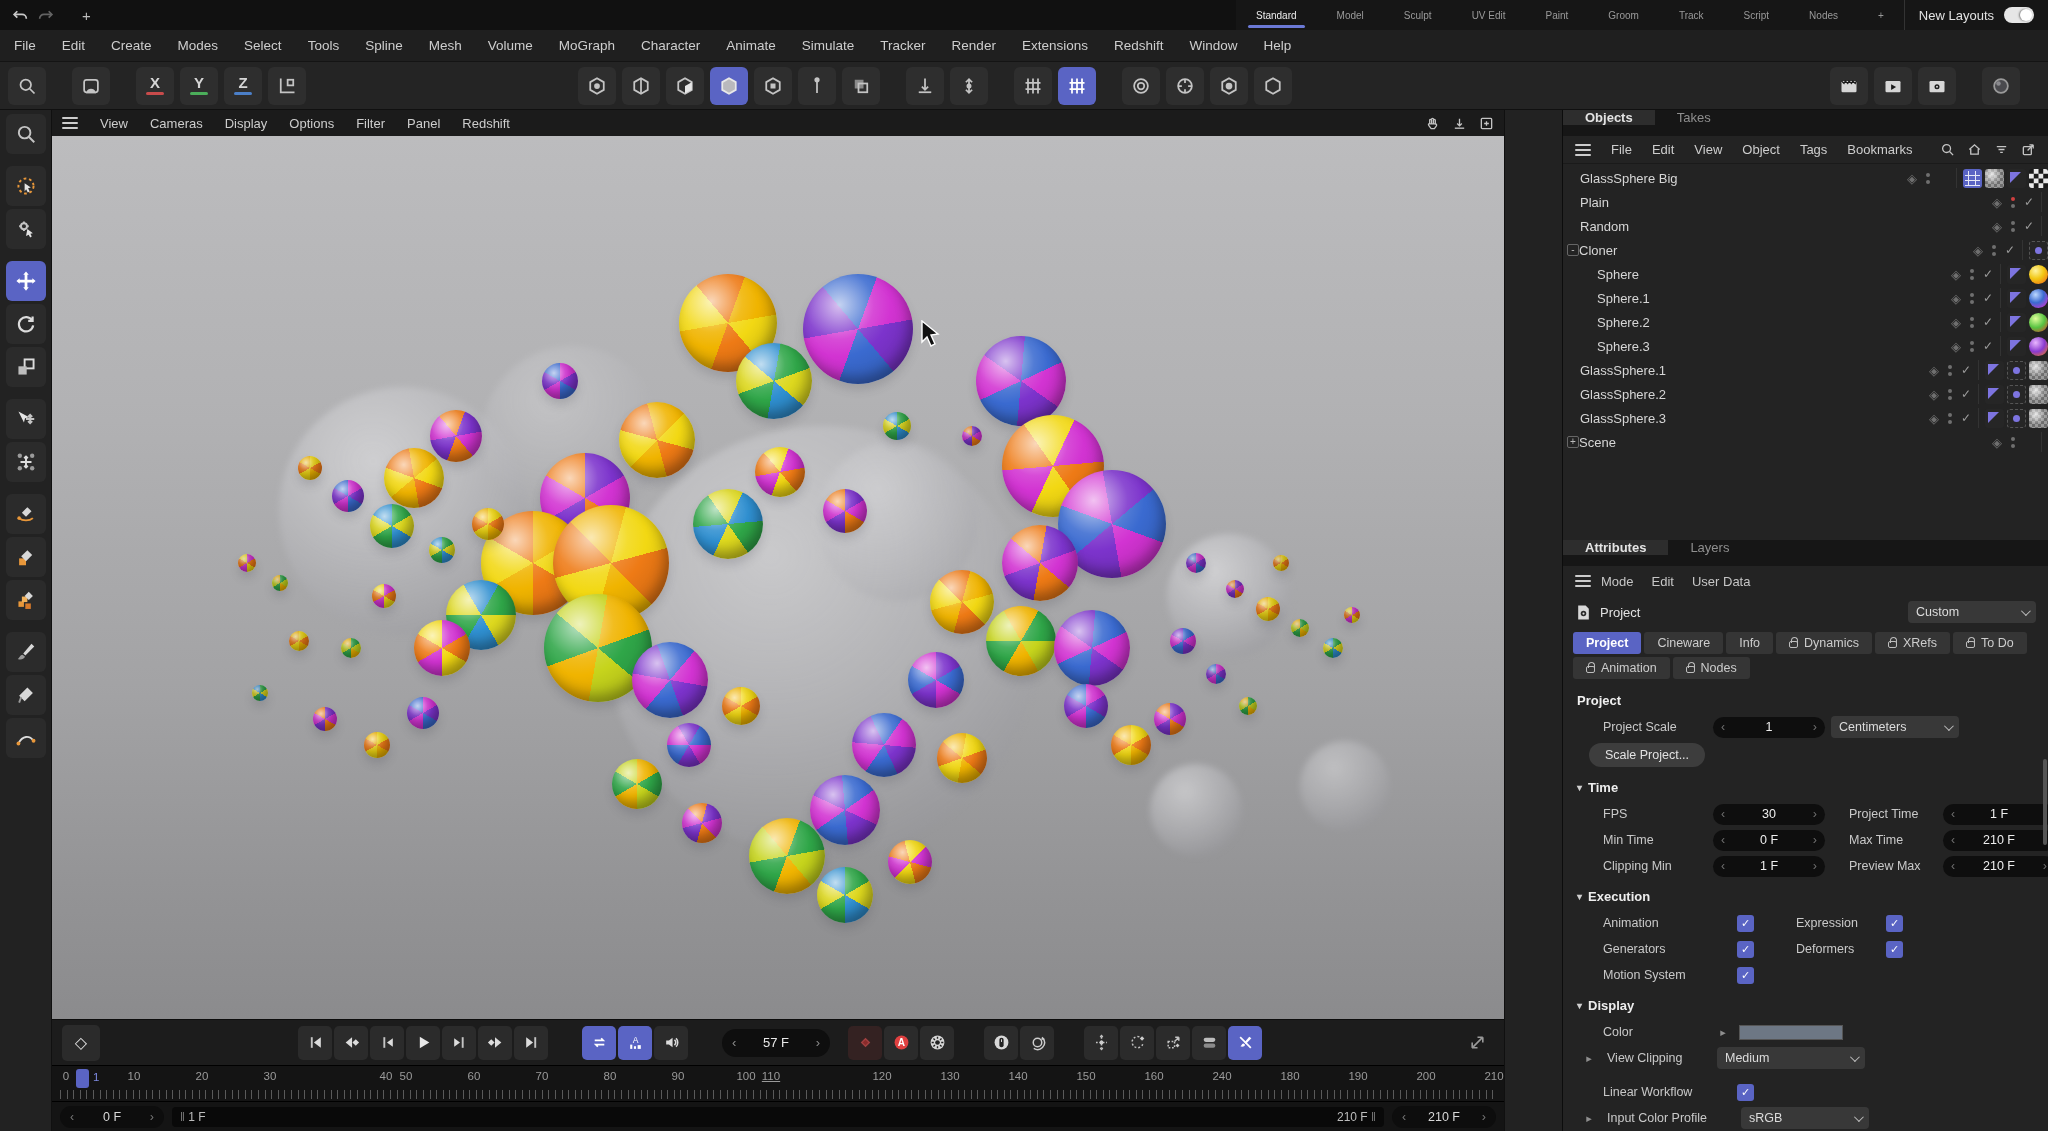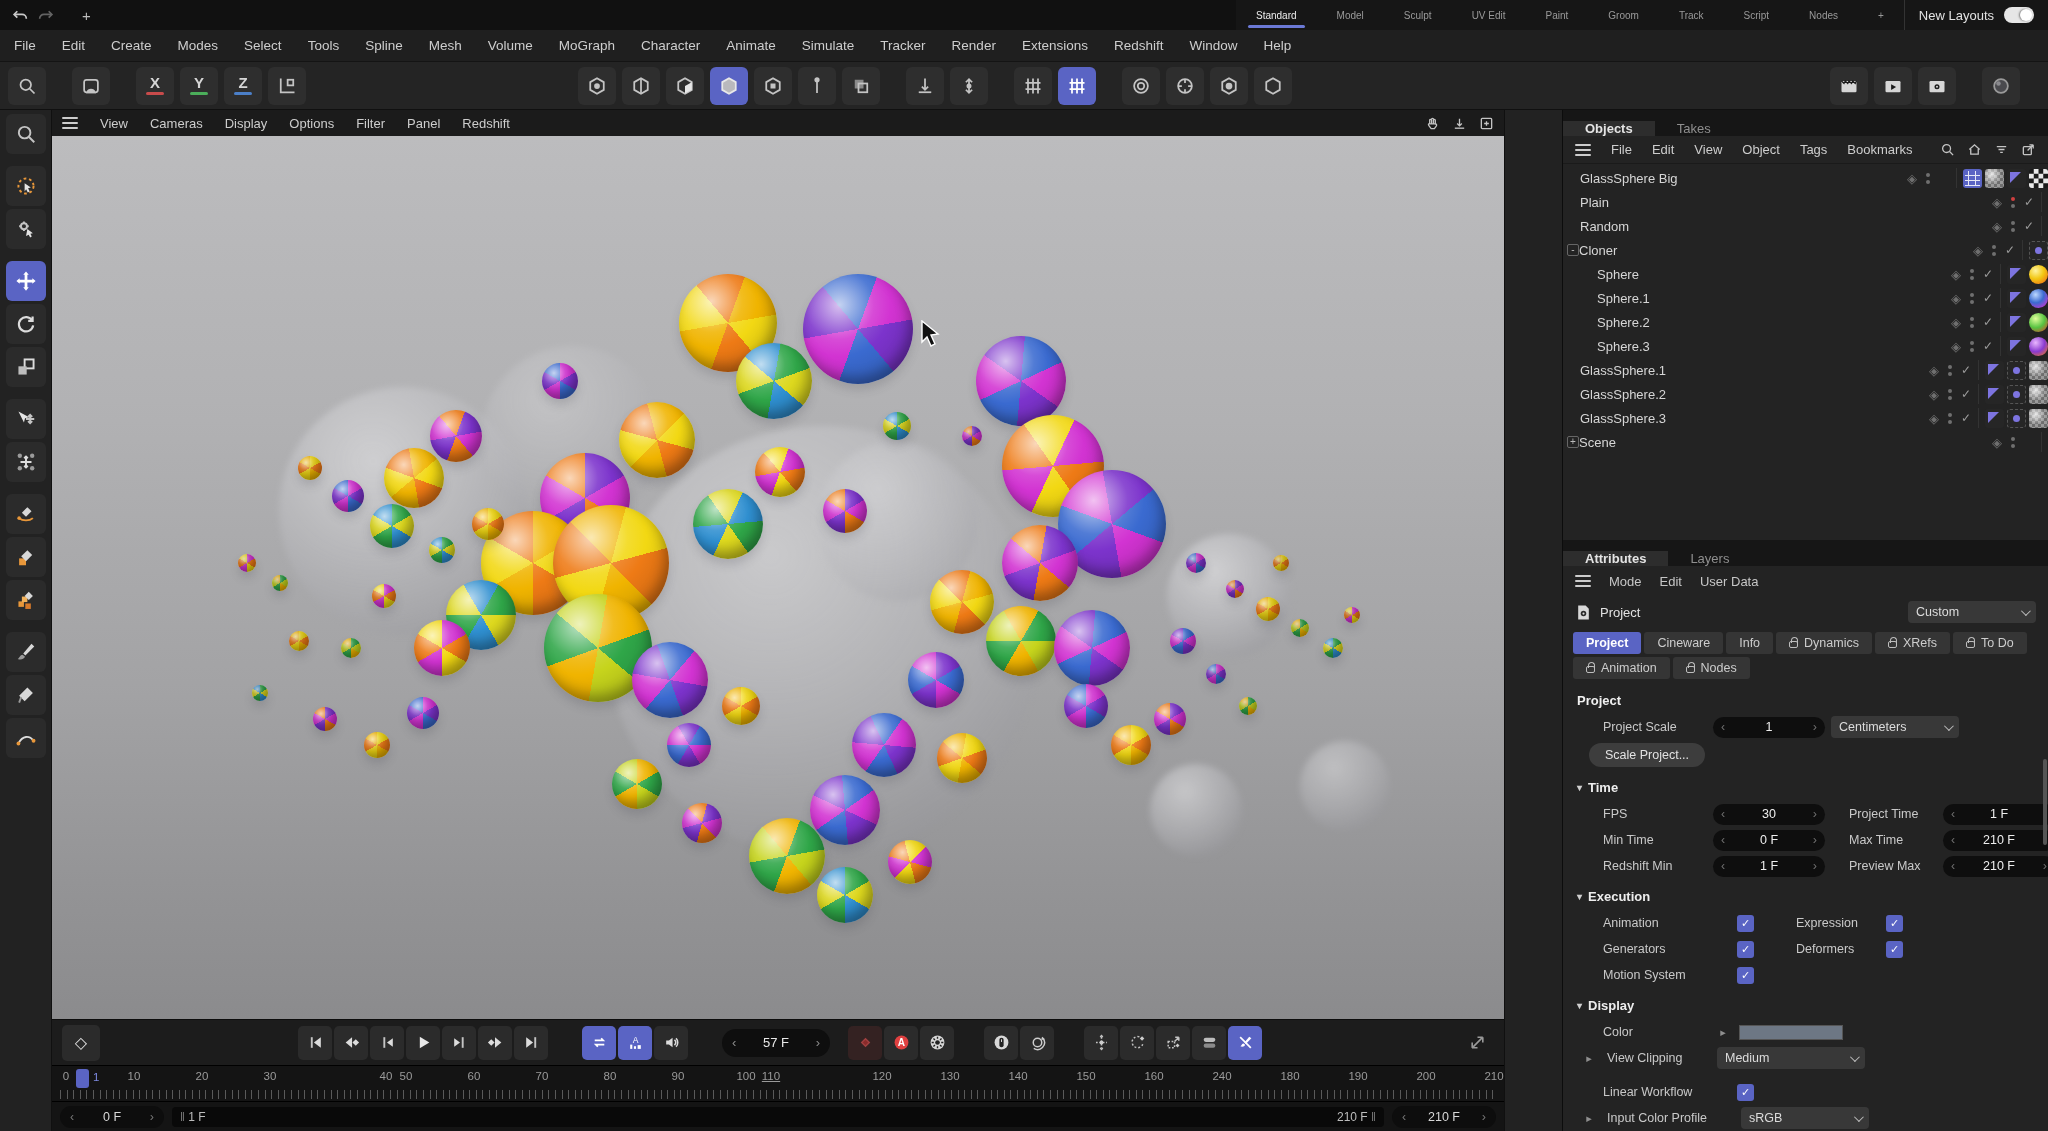--- a/index.html
+++ b/index.html
@@ -76,21 +76,21 @@
 
   .rangebar{height:30px;background:#141414;display:flex;align-items:center;padding:0 8px;gap:8px;border-top:1px solid #000;}
   .stepper{height:22px;min-width:104px;border-radius:11px;background:#0d0d0d;display:flex;align-items:center;justify-content:space-between;padding:0 10px;color:#d8d8d8;font-size:12.5px;}
   .stepper i{font-style:normal;color:#777;}
   .rtrack{flex:1;height:20px;border-radius:4px;background:#090909;display:flex;align-items:center;justify-content:space-between;padding:0 8px;color:#bdbdbd;font-size:12px;}
 
   .right-strip{width:58px;background:#222;border-left:1px solid #101010;display:flex;flex-direction:column;align-items:center;padding-top:6px;gap:6px;}
 
   
   .right-panel{width:486px;background:#232323;border-left:1px solid #0c0c0c;display:flex;flex-direction:column;}
-  .ptabs{height:26px;background:#161616;display:flex;align-items:flex-end;}
+  .ptabs{height:26px;background:#161616;display:flex;align-items:flex-start;}
   .ptab{display:flex;align-items:center;padding:0 22px;color:#8f8f8f;font-size:13px;}
   .ptab.active{background:#2d2d2d;color:#e4e4e4;font-weight:bold;}
   .pmenu{height:28px;display:flex;align-items:center;gap:20px;padding:0 12px;background:#232323;border-bottom:1px solid #1a1a1a;}
   .pmenu .mi{color:#cdcdcd;font-size:13px;}
   .pmenu .icons{margin-left:auto;display:flex;gap:12px;align-items:center;}
   .pmenu .icons svg{width:15px;height:15px;}
   .burger{display:inline-flex;flex-direction:column;gap:3px;}
   .burger i{display:block;width:16px;height:2px;background:#cdcdcd;border-radius:1px;}
 
   .otree{height:376px;position:relative;padding-top:2px;overflow:hidden;}
@@ -117,21 +117,21 @@
     linear-gradient(90deg,#fff 1px,transparent 1px) 3px 0/7px 100%;opacity:.85;}
   .tag.glass{background:conic-gradient(#9a9a9a 25%,#6e6e6e 0 50%,#9a9a9a 0 75%,#6e6e6e 0) 0 0/6px 6px;}
   .tag.glass::after{content:"";position:absolute;inset:0;background:radial-gradient(circle at 35% 30%,rgba(255,255,255,.8),rgba(255,255,255,0) 55%);}
   .tag.checker{background:conic-gradient(#e8e8e8 25%,#1a1a1a 0 50%,#e8e8e8 0 75%,#1a1a1a 0) 0 0/9.5px 9.5px;}
   .tag.mat{border-radius:50%;}
   .mat-orange{background:radial-gradient(circle at 35% 30%,#fff4a0,#f2c713 45%,#ee7a15 85%);}
   .mat-blue{background:radial-gradient(circle at 35% 30%,#bcd8ff,#3a6ad0 45%,#d233d2 90%);}
   .mat-green{background:radial-gradient(circle at 35% 30%,#e0ff9a,#57c241 50%,#d8432a 95%);}
   .mat-purple{background:radial-gradient(circle at 35% 30%,#e9b6ff,#8a3ad0 50%,#ee7a15 95%);}
 
-  .attr-head-row{display:flex;align-items:center;gap:18px;padding:0 12px;height:30px;}
+  .attr-head-row{display:flex;align-items:center;gap:10px;padding:0 12px;height:30px;}
   .attr-obj-row{display:flex;align-items:center;gap:8px;padding:0 12px;height:32px;}
   .attr-obj-row .objicon svg{width:17px;height:17px;}
   .dropdown{height:22px;border-radius:4px;background:#383838;display:flex;align-items:center;justify-content:space-between;padding:0 8px;color:#dcdcdc;font-size:12.5px;gap:8px;}
   .chev{width:7px;height:7px;border-right:1.6px solid #bbb;border-bottom:1.6px solid #bbb;transform:rotate(45deg) translateY(-2px);}
   .attr-tabs{display:flex;flex-wrap:wrap;gap:3px;padding:4px 10px 6px;}
   .atab{height:22px;border-radius:3px;background:#353535;color:#cdcdcd;display:flex;align-items:center;gap:6px;padding:0 13px;font-size:12.5px;}
   .atab.active{background:#5a64c4;color:#fff;font-weight:bold;}
   .atab .lock{width:9px;height:7px;border:1.4px solid #bdbdbd;border-radius:2px;position:relative;margin-top:3px;}
   .atab .lock::before{content:"";position:absolute;left:1px;top:-5px;width:5px;height:5px;border:1.4px solid #bdbdbd;border-bottom:none;border-radius:4px 4px 0 0;}
 
@@ -1380,21 +1380,21 @@
                 <i>›</i>
               </span>
               <span class="alabel2">Max Time</span>
               <span class="afield">
                 <i>‹</i>
                 <span>210 F</span>
                 <i>›</i>
               </span>
             </div>
             <div class="arow">
-              <span class="alabel">Redshift Min</span>
+              <span class="alabel">Clipping Min</span>
               <span class="afield">
                 <i>‹</i>
                 <span>1 F</span>
                 <i>›</i>
               </span>
               <span class="alabel2">Preview Max</span>
               <span class="afield">
                 <i>‹</i>
                 <span>210 F</span>
                 <i>›</i>

